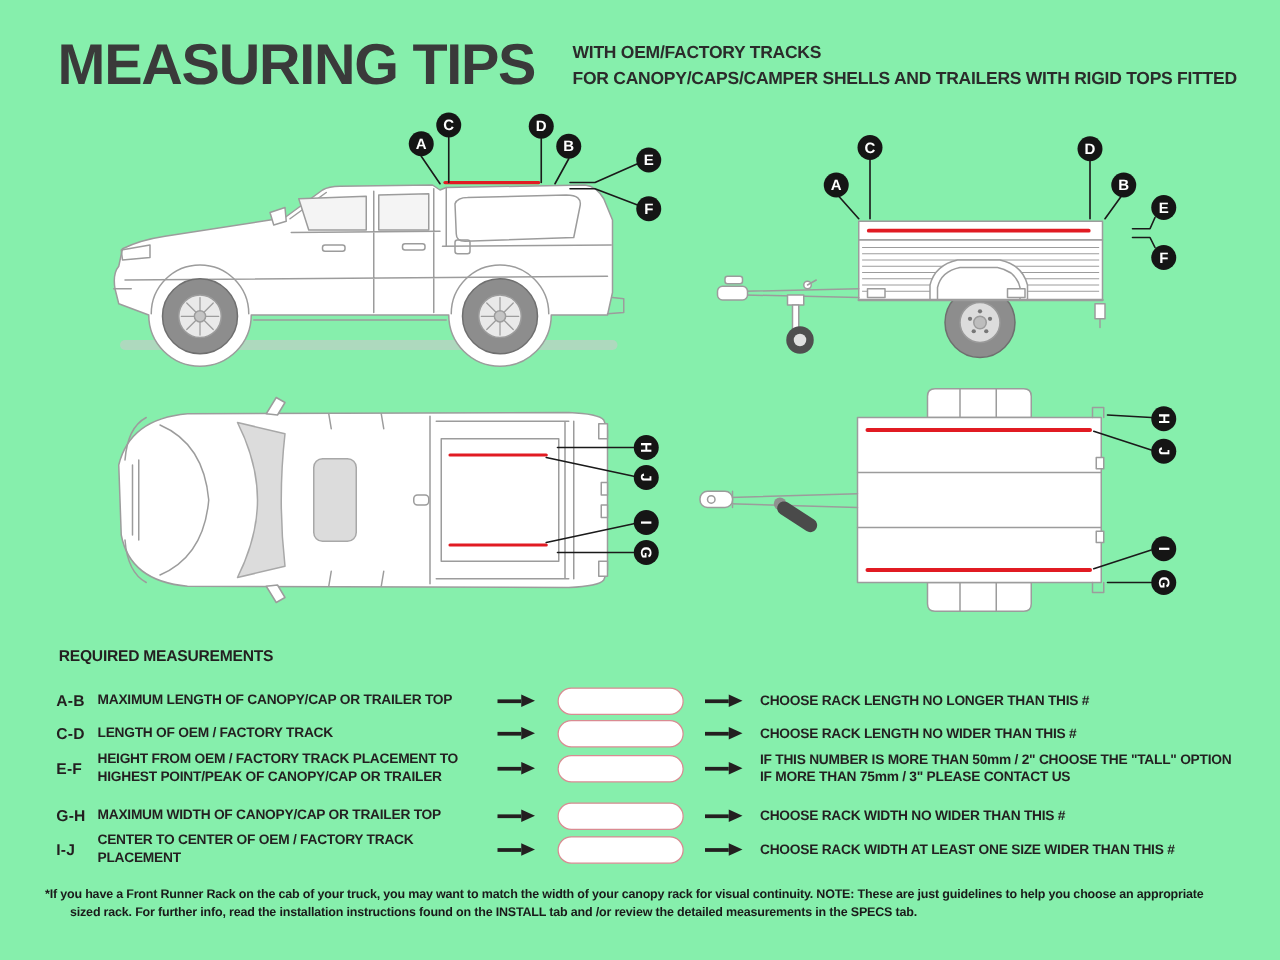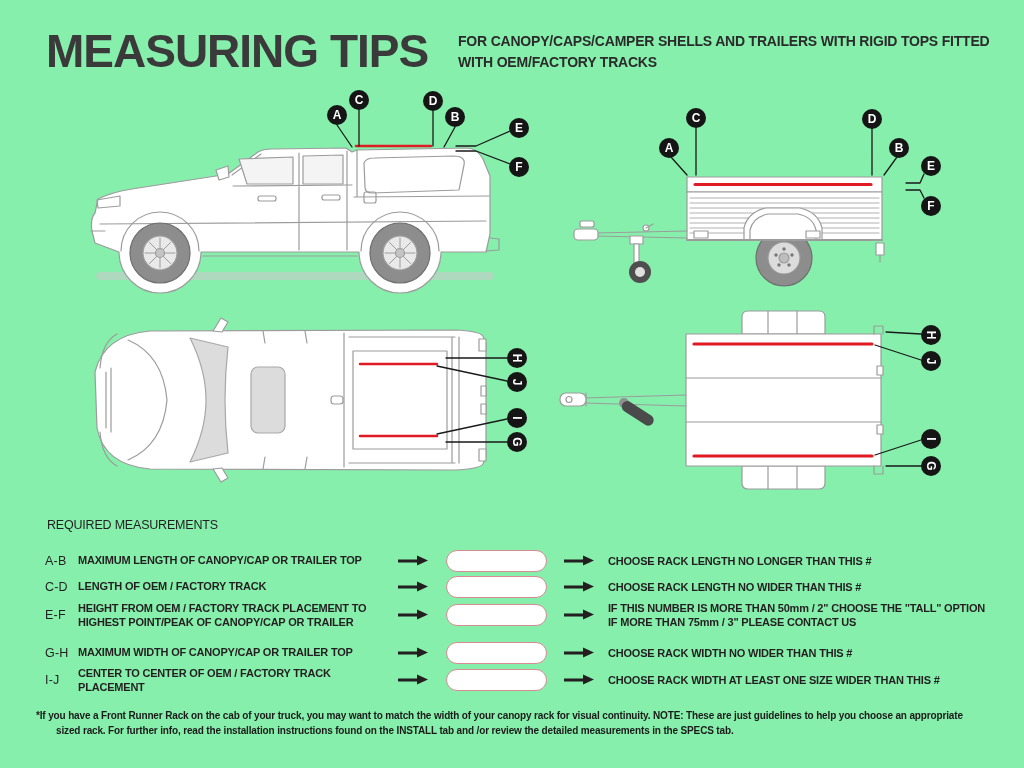--- a/index.html
+++ b/index.html
@@ -21,26 +21,26 @@
   
   .callout{
     position:absolute;width:20px;height:20px;border-radius:50%;background:#151515;
     color:#fff;font-size:12px;font-weight:700;display:flex;align-items:center;
     justify-content:center;transform:translate(-50%,-50%);line-height:1;
   }
   .callout.rot{transform:translate(-50%,-50%) rotate(90deg);}
   
   .req-head{
     position:absolute;left:47px;top:518px;display:flex;gap:32px;font-size:12.5px;
-    font-weight:400;letter-spacing:-0.2px;white-space:nowrap;
+    font-weight:700;letter-spacing:-0.2px;white-space:nowrap;
   }
   .req-head .red{color:#e11b23;}
   .mrow{position:absolute;left:0;width:1024px;height:0;}
   .mrow > *{position:absolute;transform:translateY(-50%);}
-  .mcode{left:45px;font-size:12.5px;font-weight:400;letter-spacing:0.2px;}
+  .mcode{left:45px;font-size:12.5px;font-weight:700;letter-spacing:0.2px;}
   .mdesc{left:78px;width:312px;font-size:11px;font-weight:700;letter-spacing:-0.2px;line-height:13.5px;}
   .mres{left:608px;width:410px;font-size:11px;font-weight:700;letter-spacing:-0.2px;line-height:14px;white-space:nowrap;}
   .pill{
     left:446px;width:99px;height:20px;border:1.5px solid #d98b92;border-radius:12px;background:#fff;
   }
   .arrow{width:30px;height:11px;}
   .arrow.a1{left:398px;} .arrow.a2{left:564px;}
   .arrow::before{
     content:"";position:absolute;left:0;top:4px;width:19px;height:3px;background:#231f20;
   }
@@ -55,22 +55,22 @@
   }
   .footnote .l2{margin-left:20px;}
 </style>
 </head>
 <body>
 
 <div class="stage">
 
   <div class="title">MEASURING TIPS</div>
   <div class="subtitle">
+    <div>WITH OEM/FACTORY TRACKS</div>
     <div>FOR CANOPY/CAPS/CAMPER SHELLS AND TRAILERS WITH RIGID TOPS FITTED</div>
-    <div>WITH OEM/FACTORY TRACKS</div>
   </div>
 
   <svg class="canvas" width="1024" height="768" viewBox="0 0 1024 768">
 
     <g stroke="#9c9c9c" fill="none" stroke-width="1.2" stroke-linejoin="round" stroke-linecap="round">
       <rect x="96" y="272" width="398" height="8" rx="4" fill="#c9c9c9" stroke="none" opacity="0.6"></rect>
       <path fill="#fff" d="M95 243 L92 231 Q90 219 95 213 L98 199 Q112 192 132 189 L216 176 L228 174 L258 152 Q263 149 272 149 L346 148 L352 152 L357 150 L468 148 Q477 149 483 159 L490 176 L490 234 L486 252 L441 252 A41 41 0 0 1 359 252 L201 252 A41 41 0 0 1 119 252 L95 243 Z"></path>
       <path d="M232 175 L261 154 M233 186 L352 185 M354 197 L489 196 M100 224 L486 221 M299 153 L299 250 M347 151 L347 250 M357 150 L357 197"></path>
       <path fill="#f4f4f4" d="M239 159 L293 157 L293 184 L247 184 Z"></path>
       <path fill="#f4f4f4" d="M303 156 L343 155 L343 184 L303 184 Z"></path>

